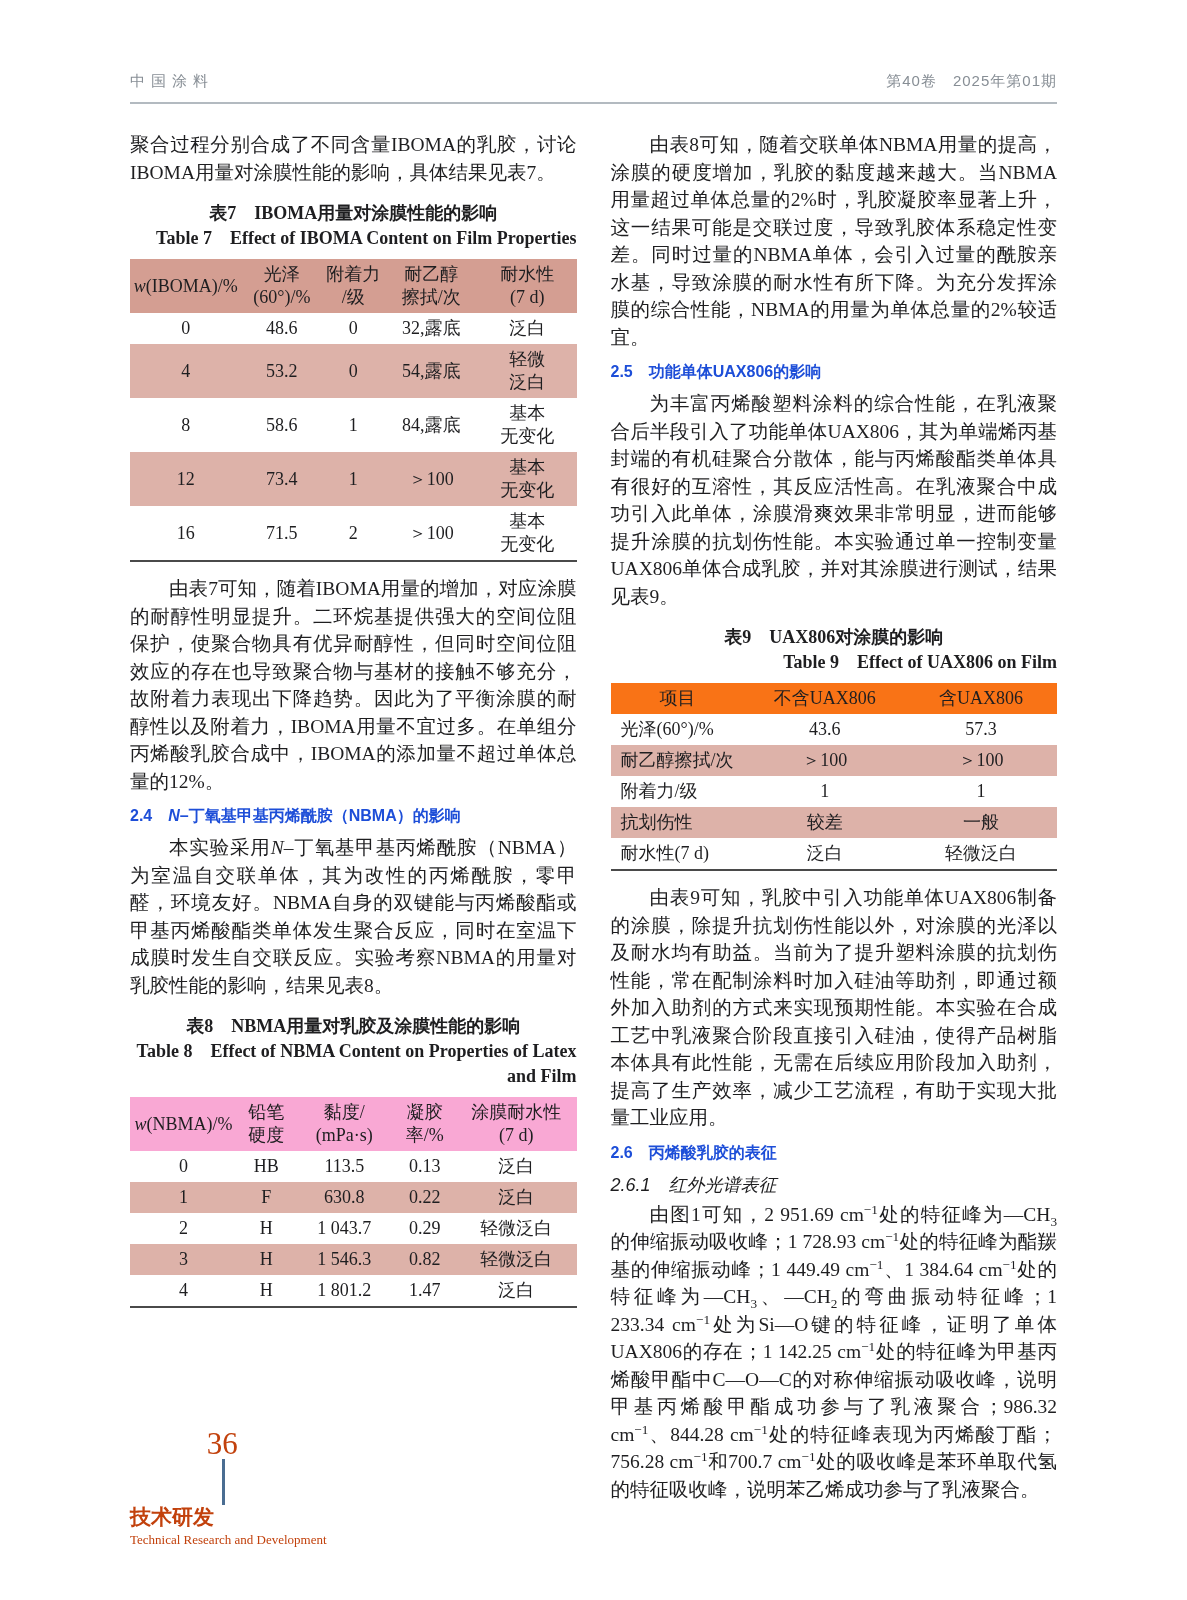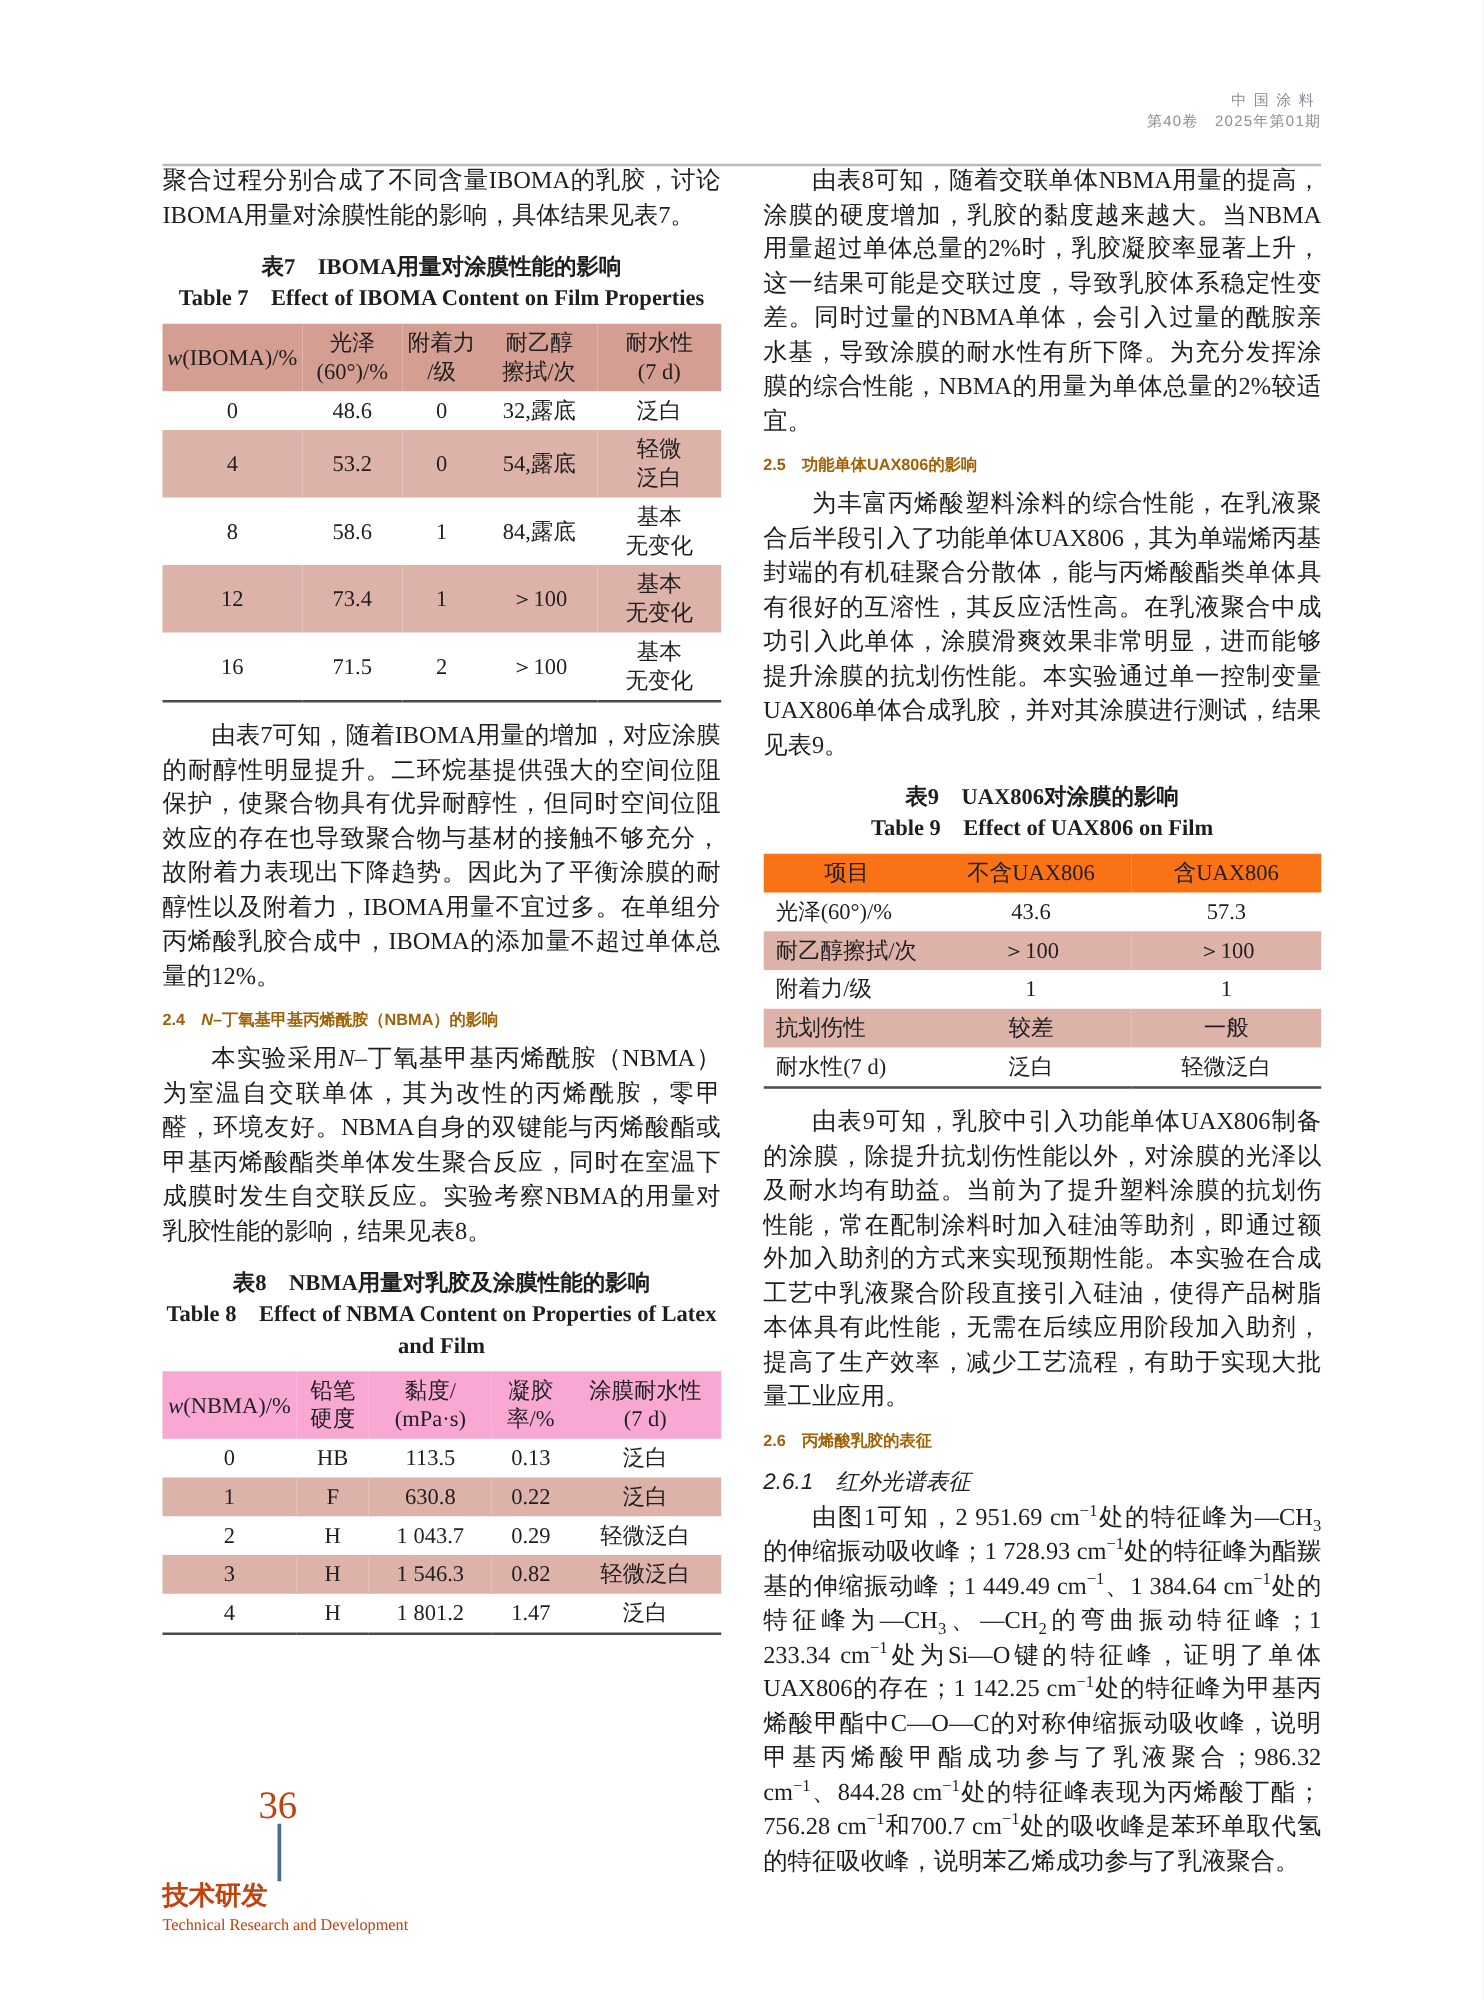--- a/index.html
+++ b/index.html
@@ -9,58 +9,57 @@
     margin:0 auto;
     background:#ffffff;
     font-family:"Liberation Serif","DejaVu Serif",serif;
     color:#1e1e20;
     overflow:hidden;
   }
   
   .running-header{
     position:absolute;top:72px;left:130px;right:130px;
     display:flex;justify-content:space-between;align-items:flex-end;
-    font-size:12px;color:#878e95;
+    font-size:15px;color:#878e95;
     border-bottom:2px solid #b3bac0;
-    padding-bottom:25px;
-    font-family:"Liberation Sans","DejaVu Sans",sans-serif;
-    flex-direction:column;
+    padding-bottom:11px;
+    font-family:"Liberation Sans","DejaVu Sans",sans-serif;
   }
   .journal-name{letter-spacing:6px;}
   .issue-info{letter-spacing:1px;}
   
   .columns{
     position:absolute;top:131px;left:130px;right:130px;
     display:flex;gap:34px;
   }
   .col{flex:1 1 0;min-width:0;}
   p.para{
     margin:0;
     font-size:19.5px;line-height:27.5px;
     text-align:justify;
   }
   p.indent{text-indent:2em;}
   sup,sub{font-size:68%;line-height:0;}
   .h2{
     font-family:"Liberation Sans","DejaVu Sans",sans-serif;
-    font-weight:bold;font-size:13px;line-height:28px;
-    color:#a16207;margin:7px 0 4px 0;text-align:left;
+    font-weight:bold;font-size:16px;line-height:28px;
+    color:#1d4ed8;margin:7px 0 4px 0;text-align:left;
   }
   .h3{
     font-family:"Liberation Sans","DejaVu Sans",sans-serif;
     font-weight:normal;font-size:18px;line-height:28px;
     color:#1e1e20;margin:2px 0 2px 0;font-style:italic;
   }
   
   .tablewrap{margin:15px 0 13px 0;}
   .cap{
     text-align:center;font-weight:bold;
     font-size:18px;line-height:25px;
   }
-  .cap.en{font-family:"Liberation Serif","DejaVu Serif",serif;}
+  .cap.en{font-family:"Liberation Serif","DejaVu Serif",serif;text-align:right;}
   table.datatable{
     width:100%;border-collapse:collapse;table-layout:fixed;
     font-size:18px;margin-top:8px;
     border-bottom:2px solid #4a4a4a;
   }
   table.datatable th{
     font-weight:normal;
     padding:4px 2px;line-height:23px;
     text-align:center;vertical-align:middle;
   }

